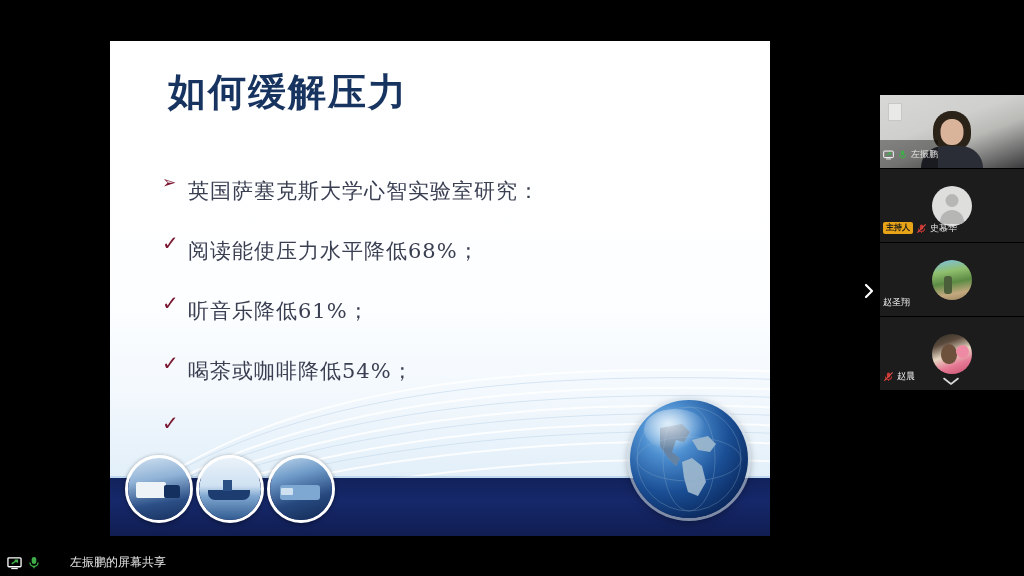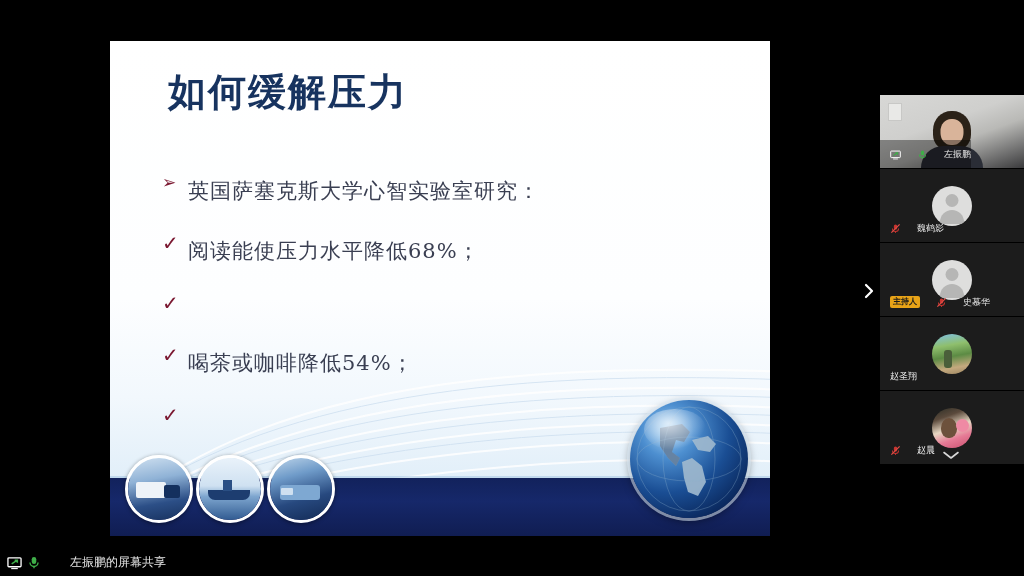--- a/index.html
+++ b/index.html
@@ -70,21 +70,21 @@
   .avatar{position:absolute;left:50%;top:50%;transform:translate(-50%,-50%);width:40px;height:40px;border-radius:50%;overflow:hidden;}
   .av-default{background:#dededd;}
   .av-default .av-head{position:absolute;left:50%;top:8px;transform:translateX(-50%);width:13px;height:13px;border-radius:50%;background:#b6b6b5;}
   .av-default .av-body{position:absolute;left:50%;bottom:2px;transform:translateX(-50%);width:24px;height:14px;border-radius:12px 12px 0 0;background:#b6b6b5;}
   .av-photo1{background:linear-gradient(170deg,#7ec0e8 0%,#8fbf6d 30%,#5c8b44 55%,#c4a97e 80%,#9b8460 100%);}
   .av-photo1:before{content:"";position:absolute;left:12px;top:16px;width:8px;height:18px;background:#4a5f3a;border-radius:3px;}
   .av-photo2{background:linear-gradient(160deg,#2b2d25 0%,#5b4a3c 25%,#e7d7c2 50%,#e67b96 72%,#c94f6e 100%);}
   .av-photo2:before{content:"";position:absolute;left:9px;top:10px;width:16px;height:20px;border-radius:50% 50% 45% 45%;background:#6d513c;}
   .av-photo2:after{content:"";position:absolute;right:3px;top:11px;width:13px;height:13px;border-radius:50%;background:#ef8aa4;}
 
-  .tile-bar{position:absolute;left:0;bottom:0;height:28px;display:flex;align-items:center;gap:16px;padding-left:10px;}
+  .tile-bar{position:absolute;left:0;bottom:0;height:28px;display:flex;align-items:center;gap:3px;padding-left:3px;}
   .tile-bar.shaded{background:rgba(0,0,0,.38);}
   .host-badge{background:#e8a317;color:#1a1a1a;font-size:8px;font-weight:700;
               padding:1px 3px;border-radius:2px;font-family:Liberation Sans, sans-serif;line-height:10px;}
   .pname{color:#e8e8e8;font-size:9px;font-family:"DejaVu Sans",sans-serif;white-space:nowrap;}
   .ico{width:11px;height:11px;flex:0 0 11px;}
 
   .chev-down{position:absolute;left:62px;bottom:4px;width:18px;height:10px;}
 
   .collapse-btn{position:absolute;left:860px;top:276px;width:18px;height:30px;
                 display:flex;align-items:center;justify-content:center;background:#000;}
@@ -108,20 +108,21 @@
         <div class="bullet">
           <span class="b-mark arrow">➢</span>
           <span class="b-text">英国萨塞克斯大学心智实验室研究：</span>
         </div>
         <div class="bullet">
           <span class="b-mark">✓</span>
           <span class="b-text">阅读能使压力水平降低68%；</span>
         </div>
         <div class="bullet">
           <span class="b-mark">✓</span>
+          <span class="b-text">听音乐降低61%；</span>
         </div>
         <div class="bullet">
           <span class="b-mark">✓</span>
           <span class="b-text">喝茶或咖啡降低54%；</span>
         </div>
         <div class="bullet">
           <span class="b-mark">✓</span>
         </div>
       </div>
 
@@ -199,35 +200,20 @@
         </svg>
         <svg class="ico" viewBox="0 0 16 16">
           <rect x="5.6" y="2" width="4.8" height="7.6" rx="2.4" fill="#3fae49"></rect>
           <path d="M3.6,8 a4.4,4.4 0 0 0 8.8,0" fill="none" stroke="#3fae49" stroke-width="1.5"></path>
           <path d="M8,12.4 L8,14.4" stroke="#3fae49" stroke-width="1.5"></path>
         </svg>
         <span class="pname">左振鹏</span>
       </div>
     </div>
 
-    <div class="tile">
-      <div class="avatar av-default">
-        <div class="av-head"></div>
-          <div class="av-body"></div>
-      </div>
-      <div class="tile-bar">
-        <svg class="ico" viewBox="0 0 16 16">
-          <rect x="5.6" y="2" width="4.8" height="7.6" rx="2.4" fill="#c8342f"></rect>
-          <path d="M3.6,8 a4.4,4.4 0 0 0 8.8,0" fill="none" stroke="#c8342f" stroke-width="1.5"></path>
-          <path d="M8,12.4 L8,14.4" stroke="#c8342f" stroke-width="1.5"></path>
-          <path d="M2,14 L14,2" stroke="#e04b46" stroke-width="1.7"></path>
-        </svg>
-        <span class="pname">魏鹤影</span>
-      </div>
-    </div>
 
     <div class="tile">
       <div class="avatar av-default">
         <div class="av-head"></div>
           <div class="av-body"></div>
       </div>
       <div class="tile-bar">
         <span class="host-badge">主持人</span>
         <svg class="ico" viewBox="0 0 16 16">
           <rect x="5.6" y="2" width="4.8" height="7.6" rx="2.4" fill="#c8342f"></rect>

